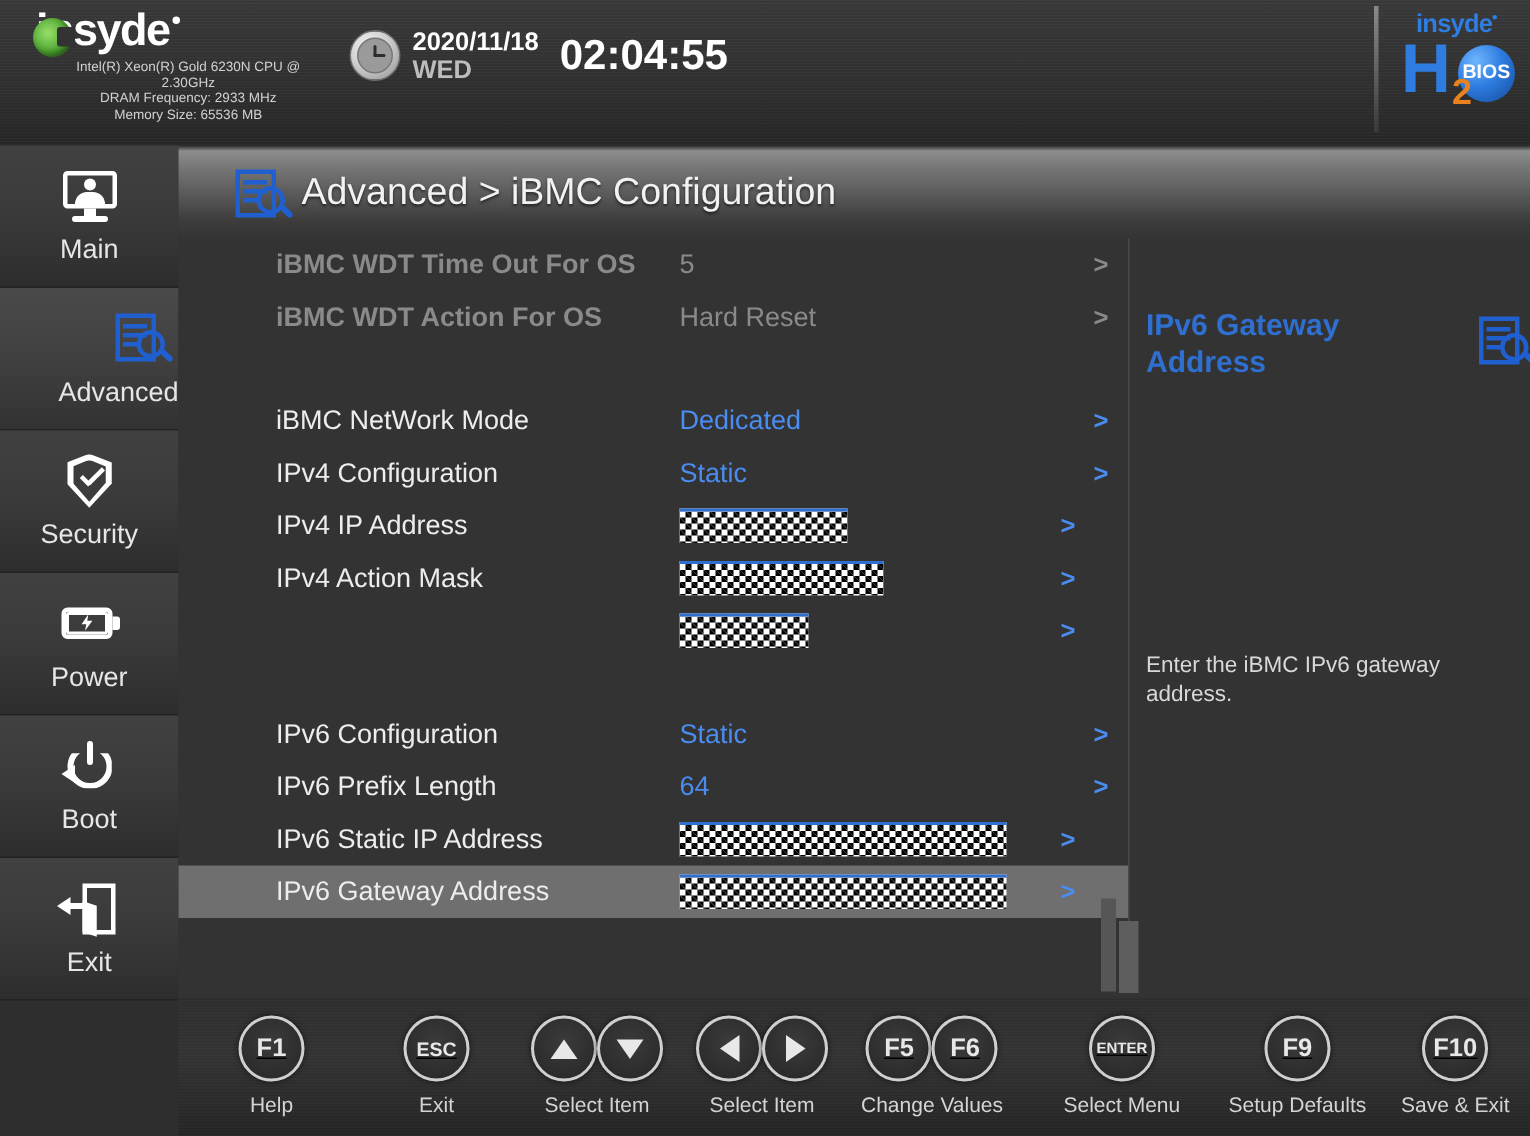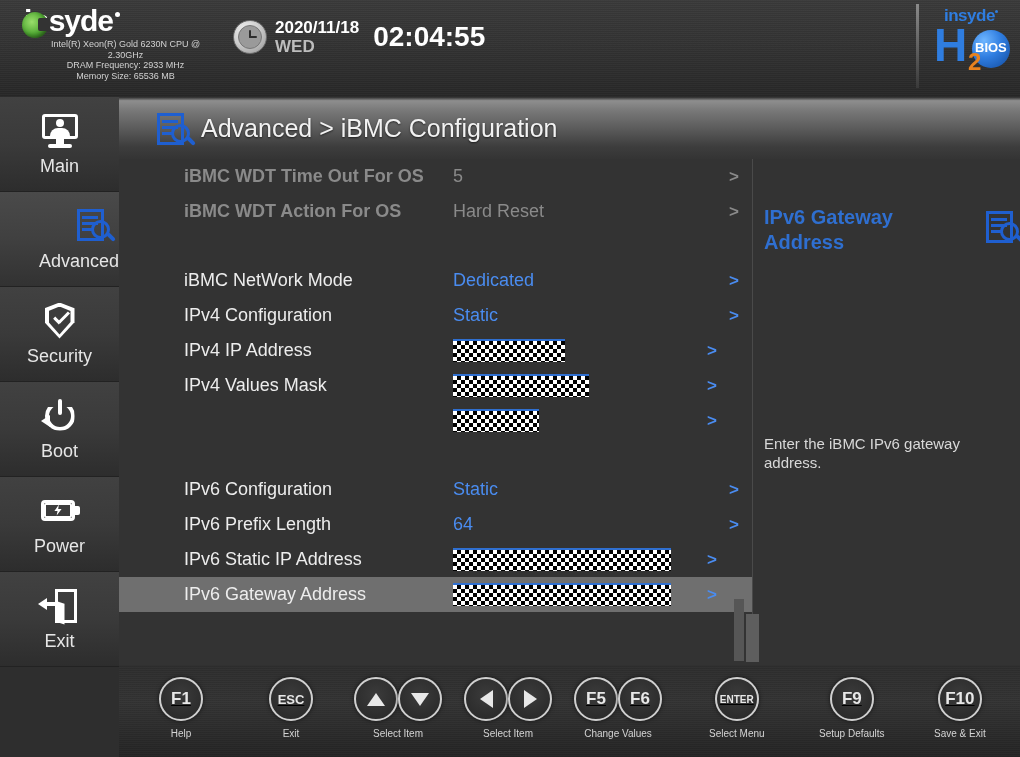--- a/index.html
+++ b/index.html
@@ -194,21 +194,21 @@
   .fkcircle {
     width:44px; height:44px; border-radius:50%;
     border:2px solid #cfcfcf; box-sizing:border-box;
     background: radial-gradient(circle at 50% 40%, #3b3b3b 0%, #262626 100%);
     display:flex; align-items:center; justify-content:center;
     color:#e8e8e8; font-size:17px; font-weight:bold;
     box-shadow: 0 0 4px rgba(0,0,0,.6);
   }
   .fkcircle.small { font-size:13px; }
   .fkcircle.tiny { font-size:10px; }
-  .fklabel { margin-top:7px; color:#d4d4d4; font-size:10px; white-space:nowrap; }
+  .fklabel { margin-top:7px; color:#d4d4d4; font-size:14px; white-space:nowrap; }
   .ar { width:0; height:0; }
   .ar.up    { border-left:9px solid transparent; border-right:9px solid transparent; border-bottom:13px solid #e8e8e8;}
   .ar.down  { border-left:9px solid transparent; border-right:9px solid transparent; border-top:13px solid #e8e8e8;}
   .ar.left  { border-top:9px solid transparent; border-bottom:9px solid transparent; border-right:13px solid #e8e8e8;}
   .ar.right { border-top:9px solid transparent; border-bottom:9px solid transparent; border-left:13px solid #e8e8e8;}
 </style>
 </head>
 <body>
 
 <div id="root">
@@ -277,35 +277,35 @@
       <div class="nav-item">
         <div class="nav-icon ic-shield">
           <div class="sh"></div>
           <div class="shin"></div>
           <div class="ck1"></div>
           <div class="ck2"></div>
         </div>
         <div class="nav-label">Security</div>
       </div>
       <div class="nav-item">
-        <div class="nav-icon ic-power">
-          <div class="ring"></div>
-          <div class="stem"></div>
-          <div class="arw"></div>
-        </div>
-        <div class="nav-label">Boot</div>
-      </div>
-      <div class="nav-item">
         <div class="nav-icon ic-batt">
           <div class="cell"></div>
           <div class="cell2"></div>
           <div class="tip"></div>
           <div class="bolt"></div>
         </div>
         <div class="nav-label">Power</div>
+      </div>
+      <div class="nav-item">
+        <div class="nav-icon ic-power">
+          <div class="ring"></div>
+          <div class="stem"></div>
+          <div class="arw"></div>
+        </div>
+        <div class="nav-label">Boot</div>
       </div>
       <div class="nav-item">
         <div class="nav-icon ic-exit">
           <div class="door"></div>
           <div class="flap"></div>
           <div class="sh2"></div>
           <div class="ah"></div>
         </div>
         <div class="nav-label">Exit</div>
       </div>
@@ -345,21 +345,21 @@
           <div class="lbl">IPv4 Configuration</div>
           <div class="val">Static</div>
           <div class="arrow" style="left: 610px;">&gt;</div>
         </div>
         <div class="row">
           <div class="lbl">IPv4 IP Address</div>
           <div class="redact" style="left: 334px; width: 112px;"></div>
           <div class="arrow" style="left: 588px;">&gt;</div>
         </div>
         <div class="row">
-          <div class="lbl">IPv4 Values Mask</div>
+          <div class="lbl">IPv4 Action Mask</div>
           <div class="redact" style="left: 334px; width: 136px;"></div>
           <div class="arrow" style="left: 588px;">&gt;</div>
         </div>
         <div class="row">
           <div class="redact" style="left: 334px; width: 86px;"></div>
           <div class="arrow" style="left: 588px;">&gt;</div>
         </div>
         <div class="spacer"></div>
         <div class="row">
           <div class="lbl">IPv6 Configuration</div>

